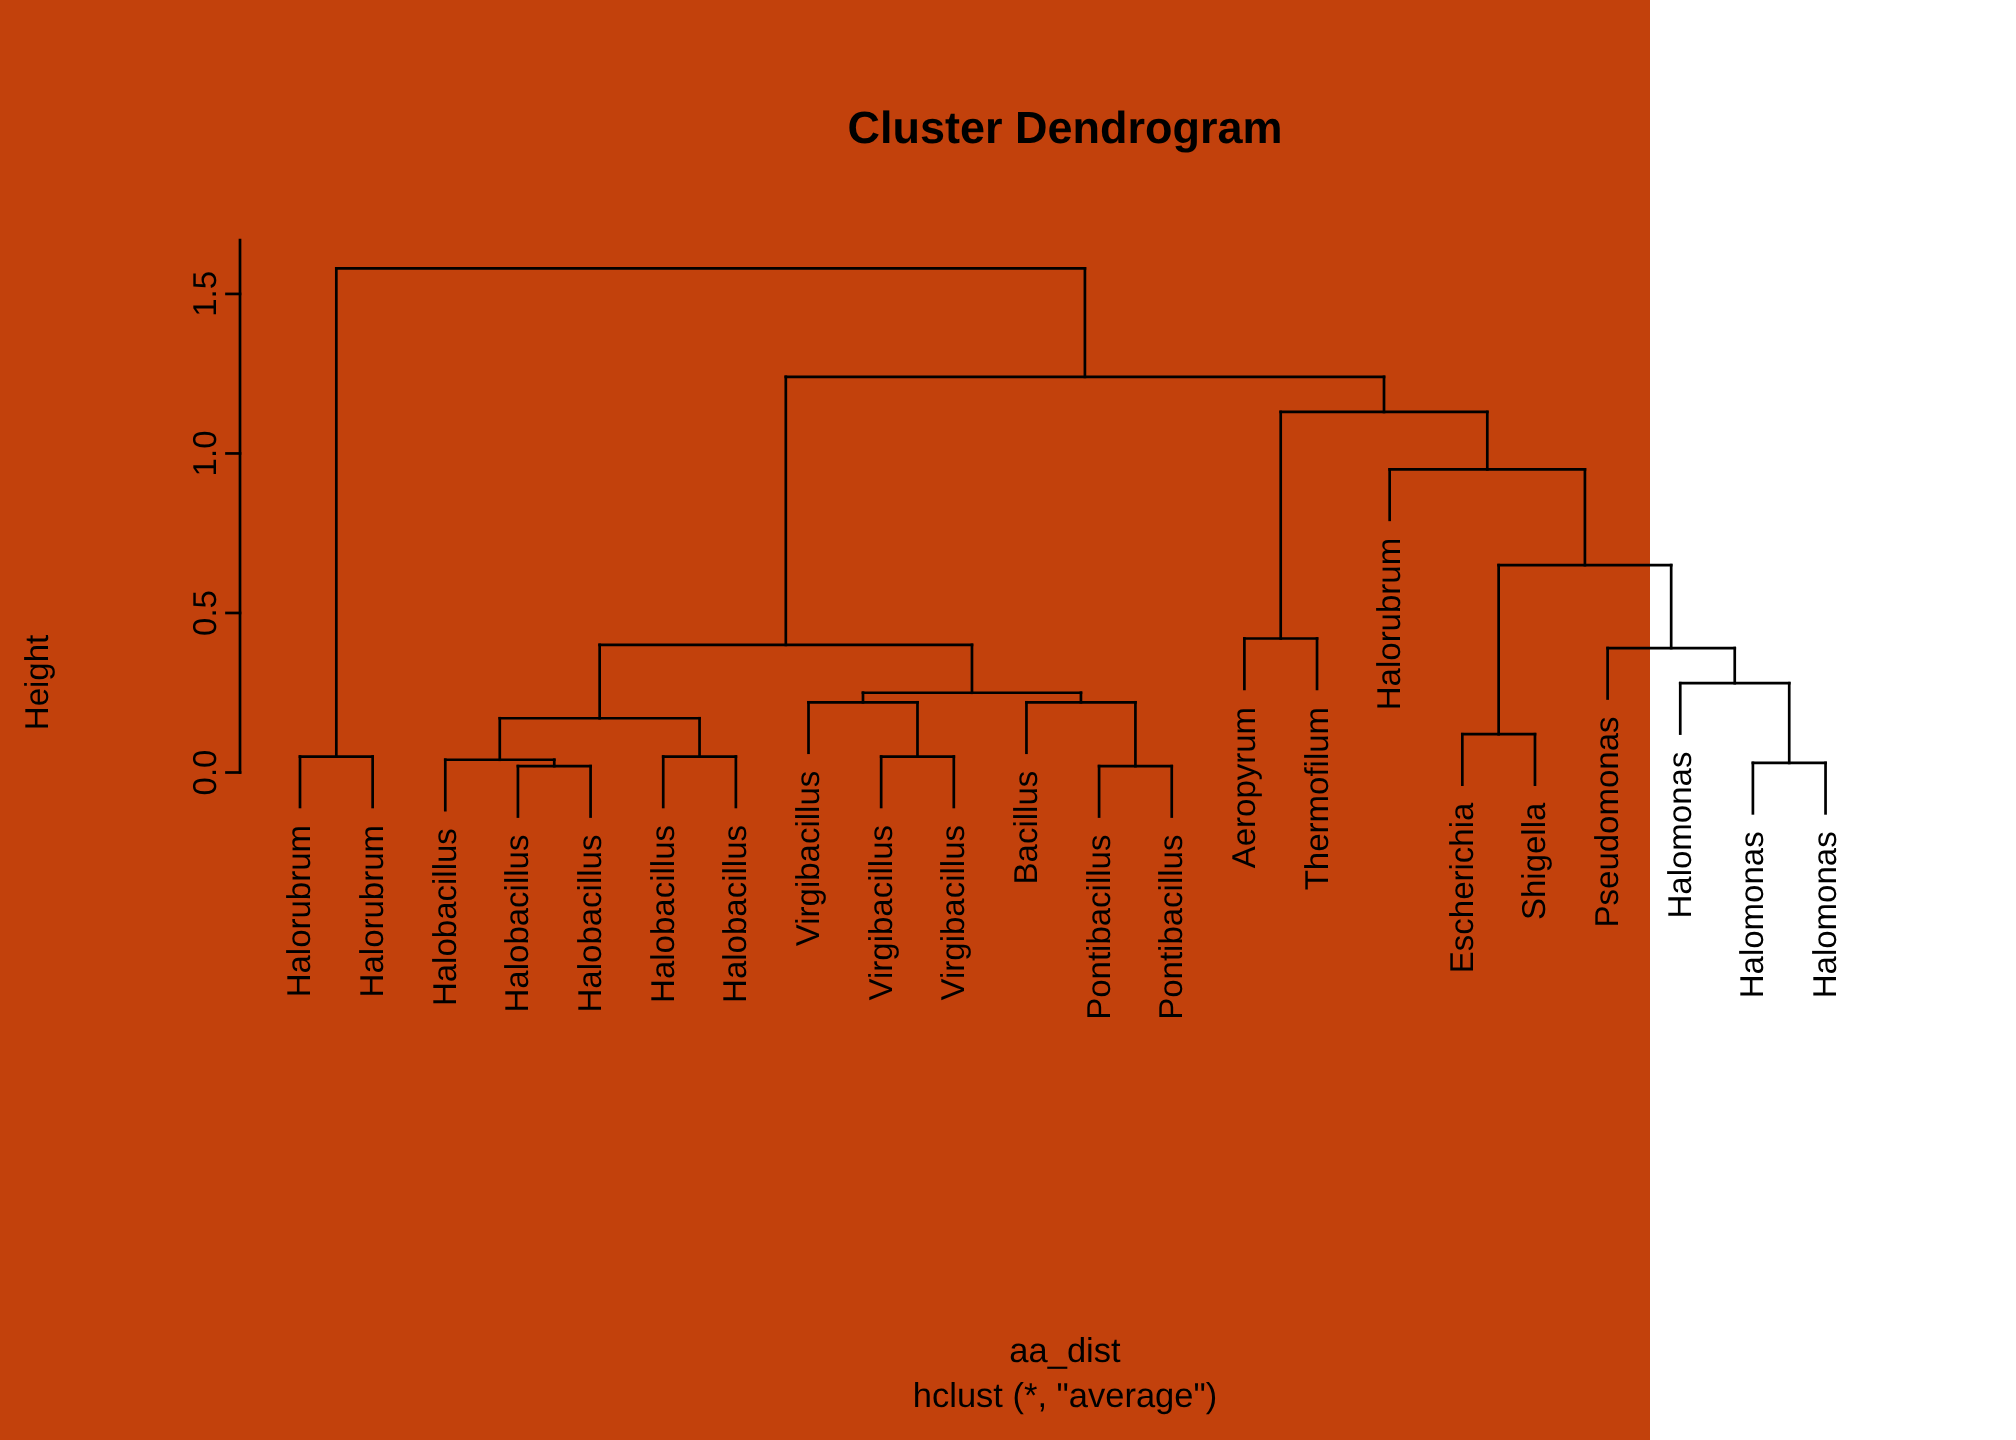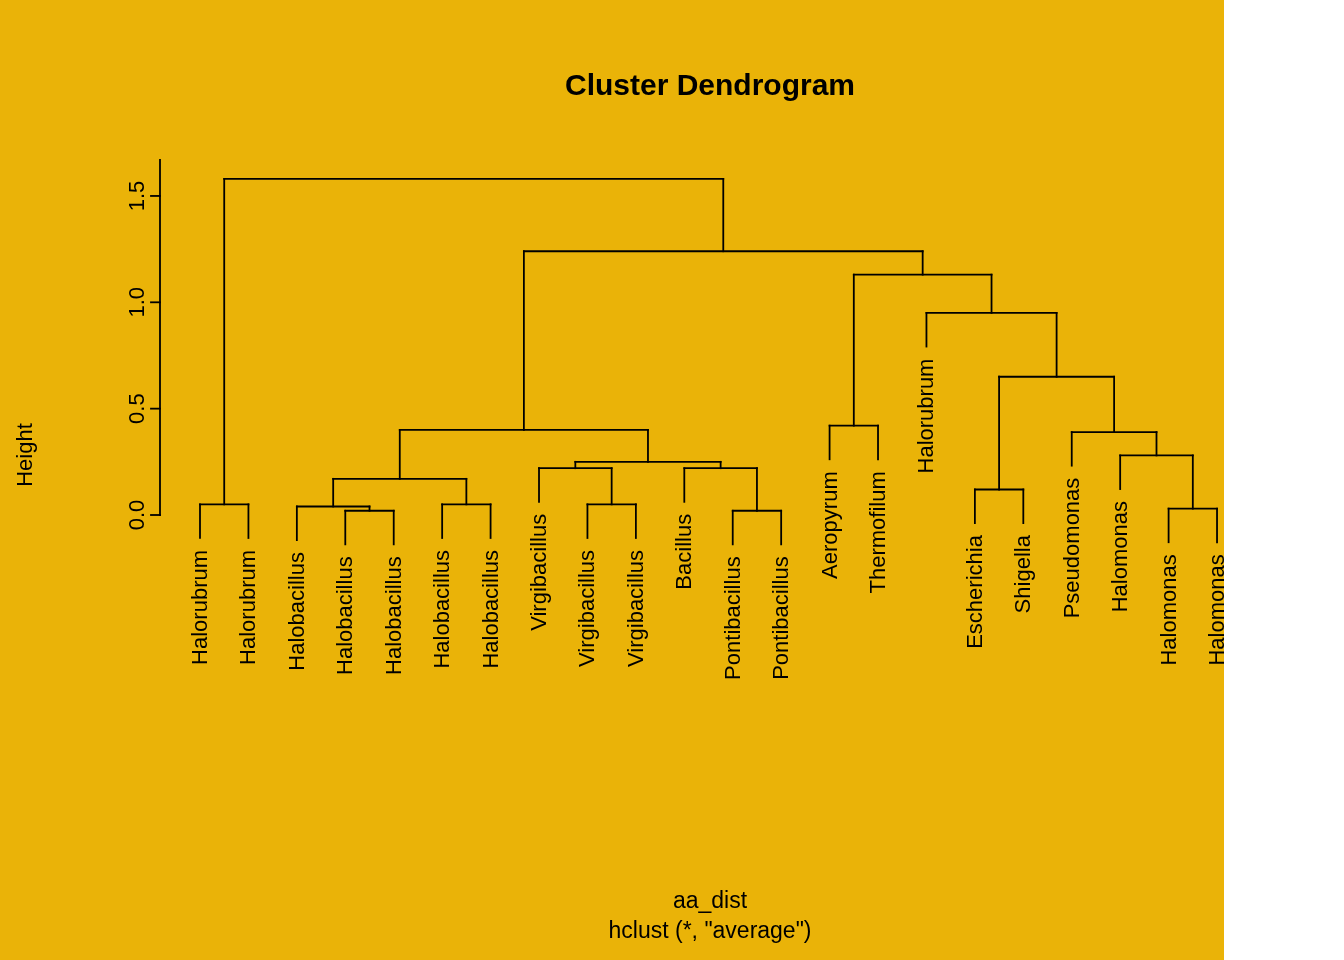--- a/index.html
+++ b/index.html
@@ -1,17 +1,17 @@
 <!DOCTYPE html>
 <html><head>
 <meta charset="utf-8">
 <style>
   html, body { margin: 0; padding: 0; background: #ffffff; }
   .figure-wrap {
-    width: 1224px; height: 960px; position: relative; background: #eab308;
+    width: 1100px; height: 960px; position: relative; background: #c2410c;
     font-family: "Liberation Sans", sans-serif;
   }
   svg text {
     fill: #000000;
     font-family: "Liberation Sans", sans-serif;
   }
   .title-text  { font-size: 30px; font-weight: bold; }
   .tick-label  { font-size: 22px; }
   .ylab-text   { font-size: 22px; }
   .leaf-label  { font-size: 22px; }

